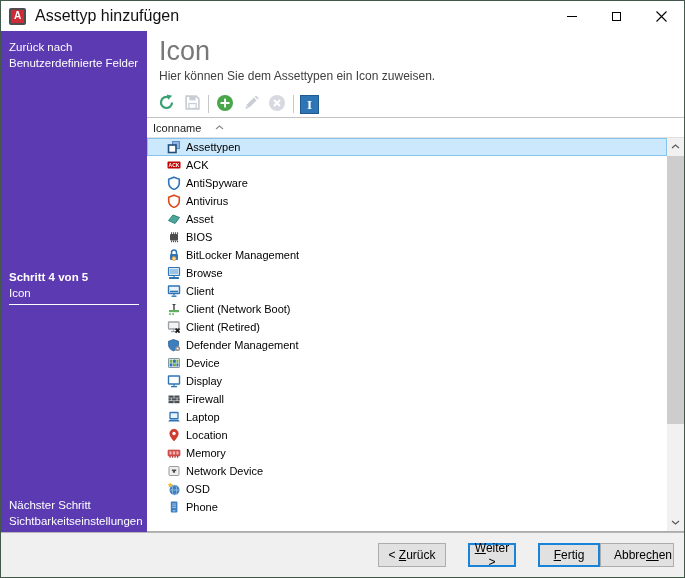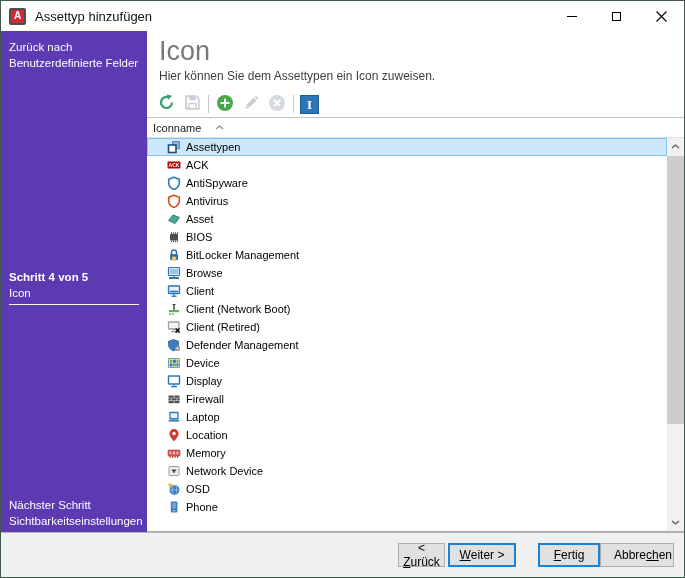--- a/index.html
+++ b/index.html
@@ -4,21 +4,21 @@
 <style>
   * { margin:0; padding:0; box-sizing:border-box; }
   html,body { width:685px; height:578px; }
   body { font-family:"Liberation Sans", sans-serif; background:#fff; }
   .window { width:685px; height:578px; border:1px solid var(--window-border,#41584a); display:flex; flex-direction:column; background:#fff; }
 
   
   .titlebar { height:30px; background:#fff; display:flex; align-items:center; flex:0 0 30px; }
   .app-icon { width:17px; height:17px; margin:0 9px 0 8px; background:#4d4d4d; border-radius:2px; display:flex; align-items:center; justify-content:center; }
   .app-icon .inner { width:13px; height:13px; background:#ce2b37; display:flex; align-items:center; justify-content:center; color:#fff; font-size:10px; font-weight:bold; line-height:1; }
-  .win-title { font-size:13px; color:#111; flex:1; }
+  .win-title { font-size:16px; color:#111; flex:1; }
   .win-controls { display:flex; height:30px; }
   .win-btn { width:45px; height:30px; display:flex; align-items:center; justify-content:center; cursor:default; }
   .min-glyph { width:10px; height:1px; background:#000; display:block; }
   .max-glyph { width:9px; height:9px; border:1px solid #000; display:block; }
 
   
   .main { flex:1; display:flex; min-height:0; }
   .sidebar { width:146px; background:var(--purple,#5b3ab2); color:#fff; position:relative; flex:0 0 146px; }
   .sb-top { position:absolute; top:8px; left:8px; right:4px; font-size:11.5px; line-height:16px; }
   .sb-step { position:absolute; top:238px; left:8px; right:8px; font-size:11.5px; line-height:16px; }
@@ -48,22 +48,22 @@
   .sb-arrow { position:absolute; left:0; width:17px; height:17px; display:flex; align-items:center; justify-content:center; }
   .sb-arrow.up { top:0; }
   .sb-arrow.down { bottom:0; }
   .sb-thumb { position:absolute; left:0; top:18px; width:17px; height:268px; background:#cdcdcd; }
 
   
   .footer { flex:0 0 45px; background:#f0f0f0; border-top:1px solid #b5b5b5; display:flex; align-items:center; justify-content:flex-end; padding-right:10px; }
   .btn { height:24px; background:#e1e1e1; border:1px solid #adadad; font-size:12px; color:#000; font-family:"Liberation Sans", sans-serif; display:inline-flex; align-items:center; justify-content:center; }
   .btn .key { text-decoration:underline; }
   .btn-default { border:2px solid var(--default-border,#1883d7); }
-  .b-back { width:47px; margin-right:3px; }
-  .b-next { width:68px; margin-right:22px;align-items:center; }
+  .b-back { width:68px; margin-right:22px; }
+  .b-next { width:48px; margin-right:22px;align-items:center; }
   .b-finish { width:62px; margin-right:0; }
   .b-cancel { width:74px;padding-left:12px; }
 </style>
 </head>
 <body>
 
 <div class="window">
 
   <div class="titlebar">
     <span class="app-icon">

